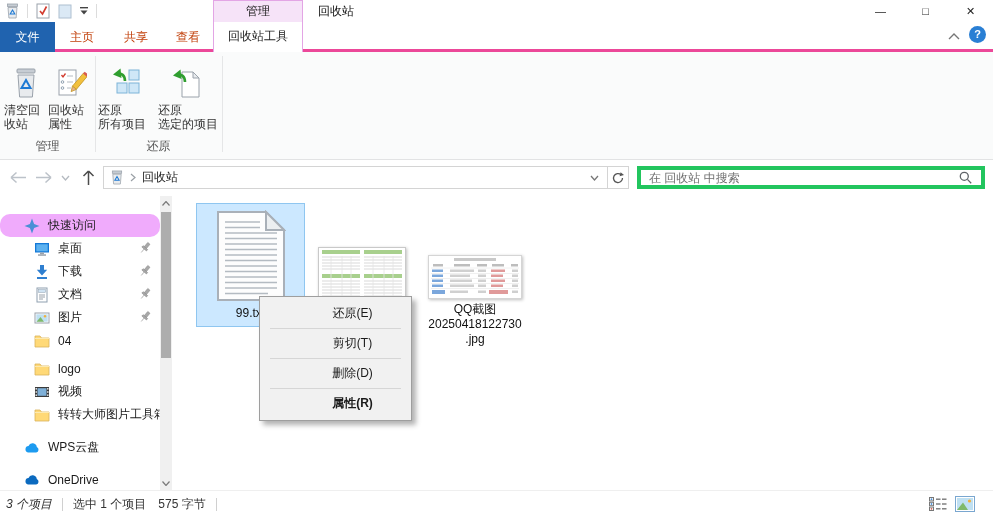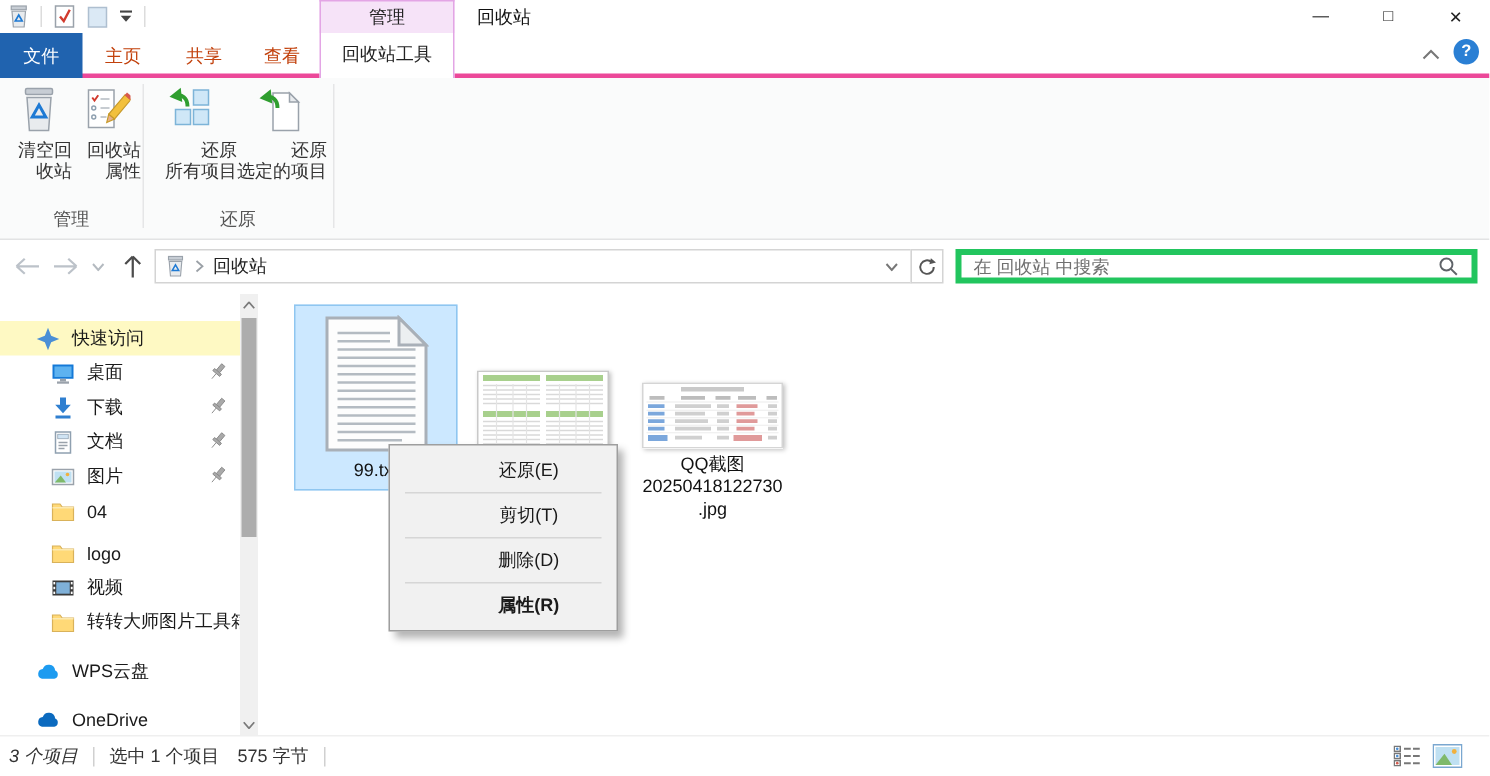--- a/index.html
+++ b/index.html
@@ -32,21 +32,21 @@
               line-height:29px; color:#222; z-index:2; }
   .ribbon-collapse { position:absolute; right:33px; top:10px; }
   .help-btn { position:absolute; right:7px; top:4px; width:17px; height:17px; border-radius:50%;
               background:#2a7fd4; color:#fff; font-size:11px; font-weight:bold; text-align:center;
               line-height:17px; }
 
   
   .ribbon { position:absolute; left:0; top:52px; width:993px; height:108px; background:#fafbfb;
             border-bottom:1px solid #e2e3e4; }
   .ribbon-divider { position:absolute; top:4px; height:96px; width:1px; background:#e5e6e7; }
-  .rb { position:absolute; top:5px; text-align:right; color:#333; }
+  .rb { position:absolute; top:15px; text-align:left; color:#333; }
   .rb .ric { height:36px; display:flex; align-items:flex-start; justify-content:center; }
   .rb .l { line-height:14px; }
   .group-label { position:absolute; top:87px; height:14px; line-height:14px; text-align:center; color:#555; }
 
   
   .navbar { position:absolute; left:0; top:160px; width:993px; height:36px; background:#fff; }
   .nav-ic { position:absolute; }
   .addr-box { position:absolute; left:103px; top:6px; width:505px; height:23px; background:#fff;
               border:1px solid #d4d4d4; display:flex; align-items:center; }
   .addr-box .crumb { margin-left:6px; display:flex; align-items:center; gap:6px; color:#222; }
@@ -56,21 +56,21 @@
   .search-box { position:absolute; left:637px; top:6px; width:348px; height:23px; border:4px solid #22c55e;
                 display:flex; align-items:center; background:#fff; }
   .search-box input { flex:1; border:none; outline:none; font:inherit; color:#333; padding-left:8px; background:transparent; }
   .search-box input::placeholder { color:#707070; }
   .search-box .mag { margin-right:9px; }
 
   
   .main { position:absolute; left:0; top:196px; width:993px; height:294px; background:#fff; }
 
   .side-item { position:absolute; left:0; width:160px; height:23px; display:flex; align-items:center; color:#1a1a1a; }
-  .side-item.sel { background:#fef9c3; }
+  .side-item.sel { background:#f0abfc;border-radius:10px; }
   .side-item .ic { flex:0 0 16px; }
   .side-item .lbl { margin-left:8px; white-space:nowrap; }
   .ind0 .ic { margin-left:24px; } .ind1 .ic { margin-left:34px; }
   .pin { position:absolute; right:8px; top:4px; }
 
   .v-scroll { position:absolute; left:160px; top:0; width:12px; height:294px; background:#f0f0f0; }
   .sb-arrow { position:absolute; left:0; width:12px; height:14px; display:flex; align-items:center; justify-content:center; }
   .sb-up { top:0; } .sb-down { bottom:0; }
   .sb-thumb { position:absolute; left:1px; top:16px; width:10px; height:146px; background:#adadad; }
 

